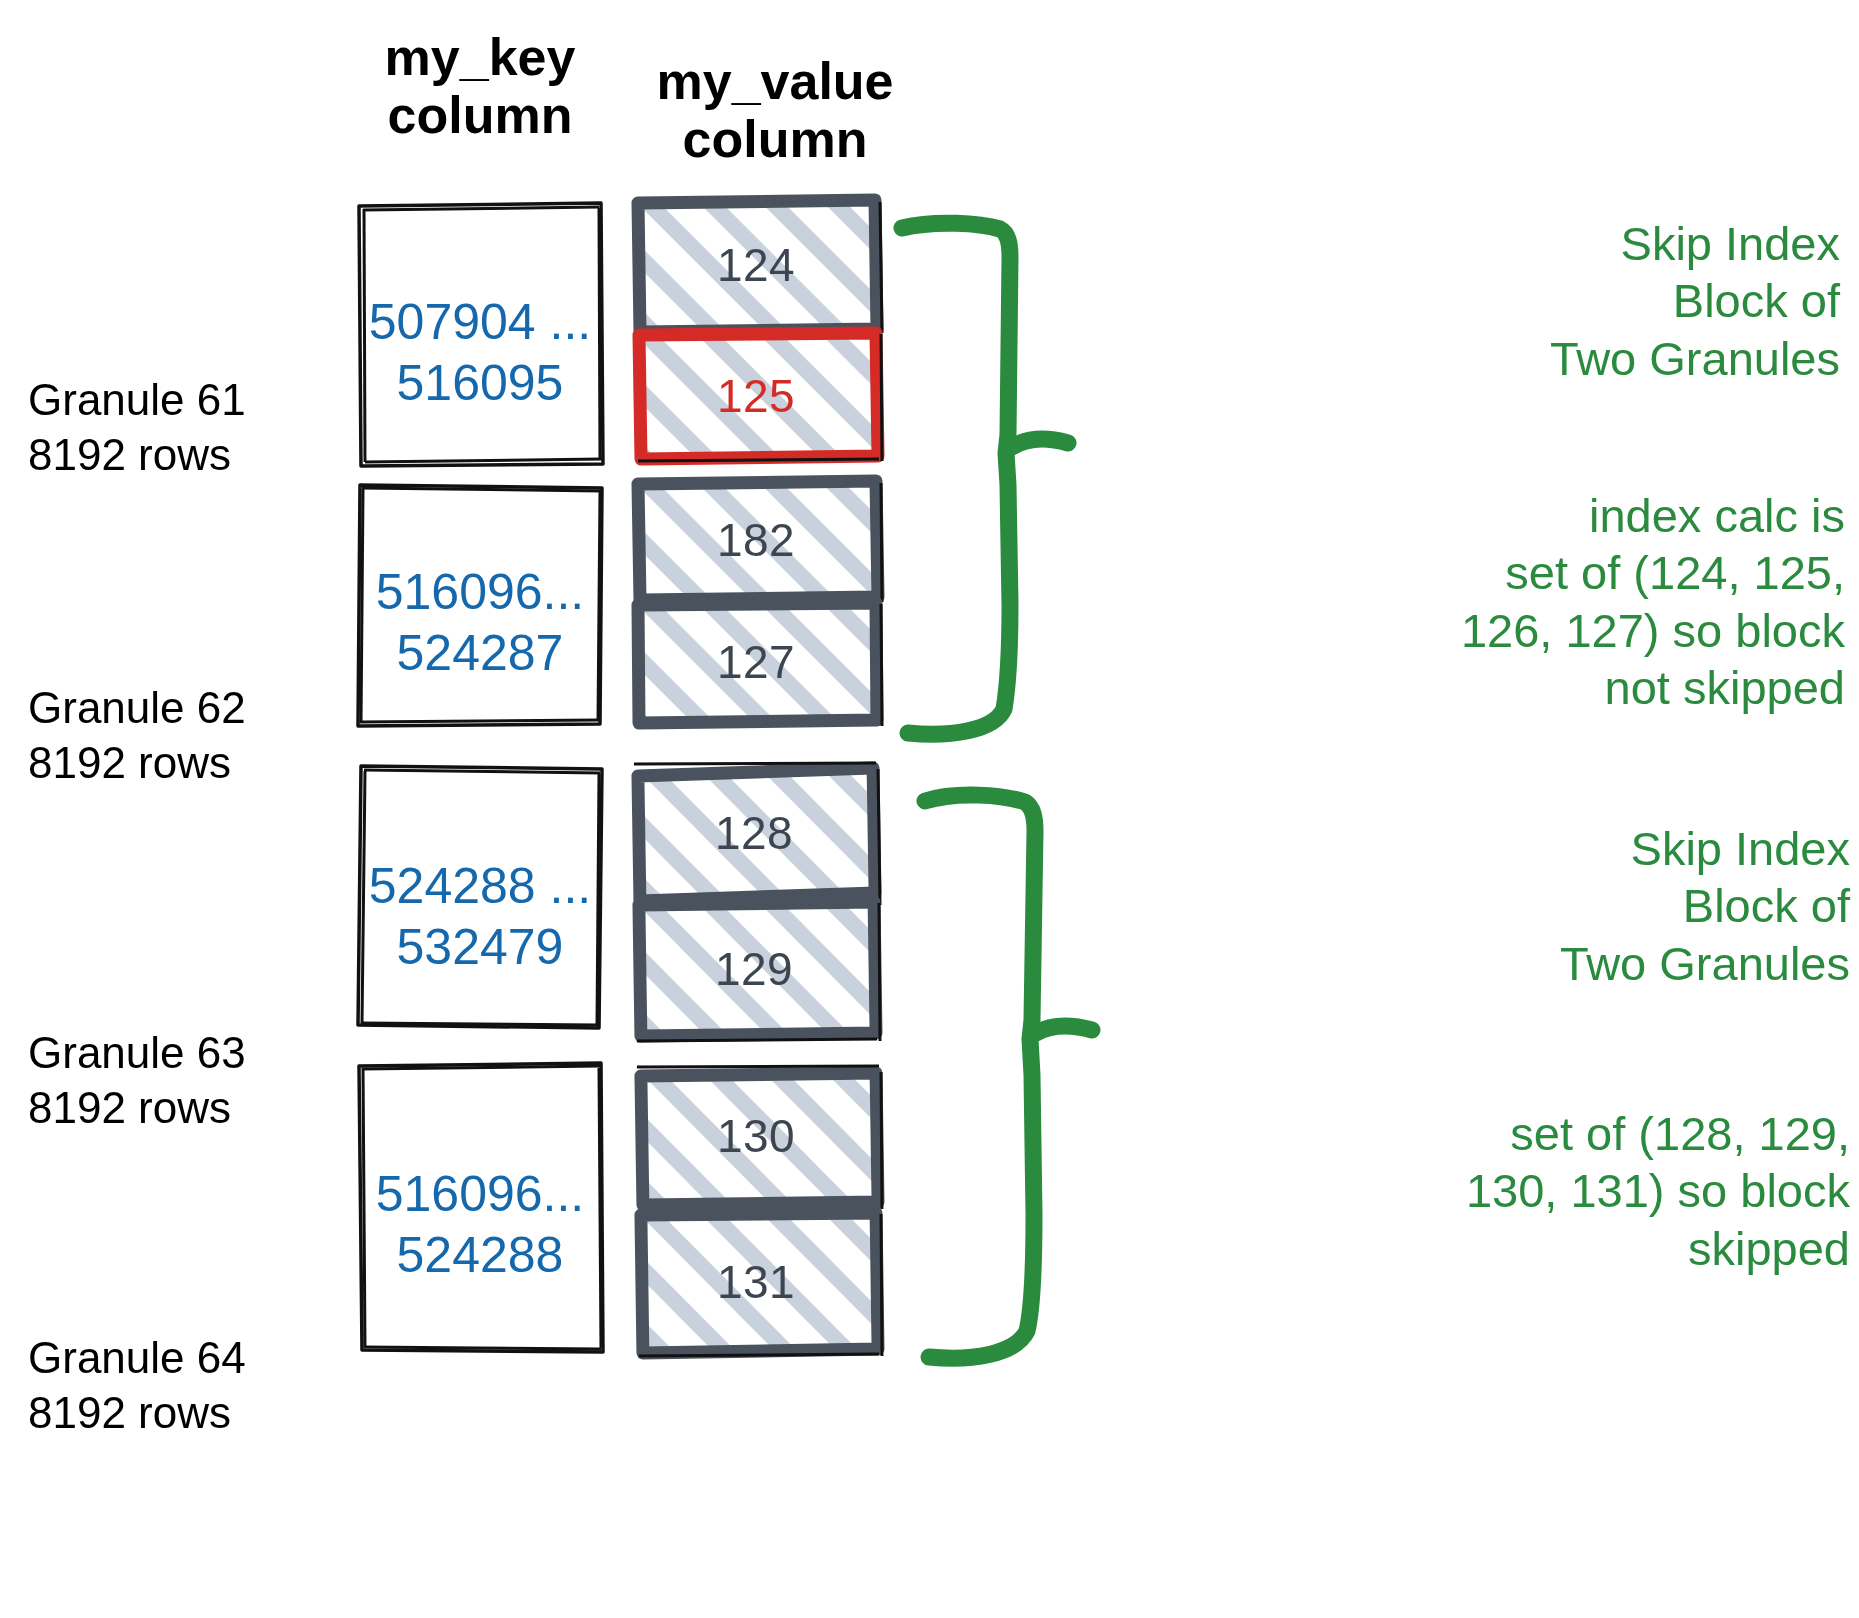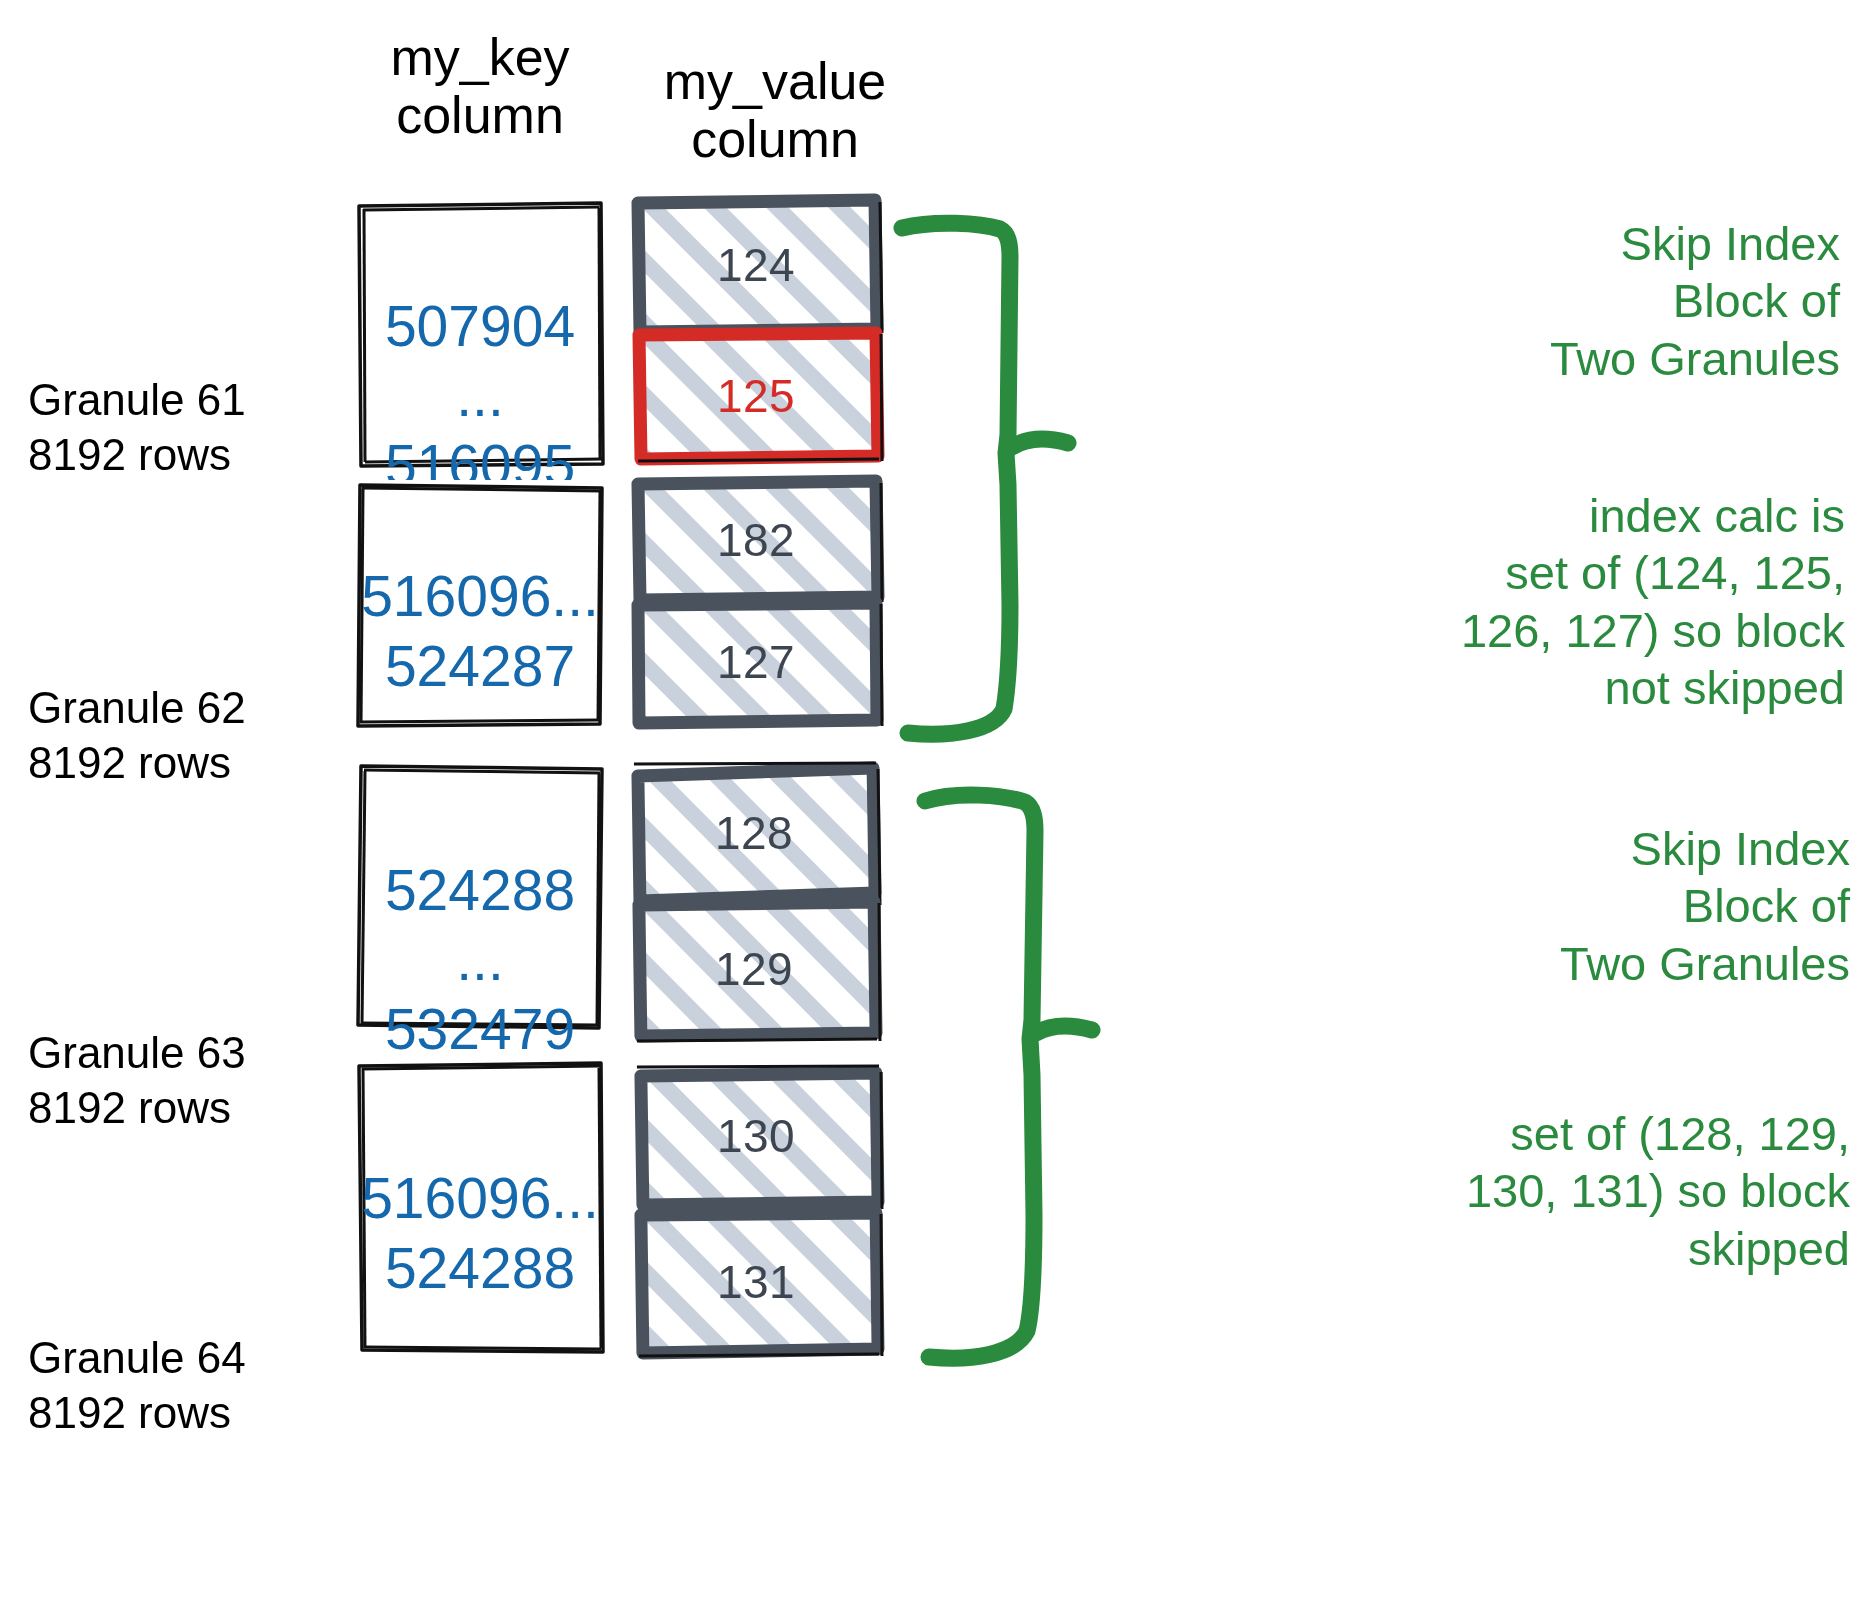--- a/index.html
+++ b/index.html
@@ -14,21 +14,21 @@
   #stage { position:absolute; left:0; top:0; width:1859px; height:1618px; }
 
   
   .col-header {
     position:absolute;
     text-align:center;
     font-size:52px;
     line-height:1.12;
     color:#000000;
     white-space:pre-line;
-    font-weight:400;
+    font-weight:700;
   }
   #hdr-key   { left:330px; top:28px;  width:300px; }
   #hdr-value { left:625px; top:28px;  width:300px;margin-top:24px; }
 
   
   .granule-label {
     position:absolute;
     left:28px;
     width:300px;
     font-size:44px;
@@ -46,21 +46,21 @@
     width:250px;
     background:#ffffff;
   }
   .key-cell .sketch { position:absolute; left:0; top:0; width:100%; height:100%; overflow:visible; }
   .key-cell .ktext {
     position:absolute;
     left:0; right:0;
     bottom:auto;
     text-align:center;
     color:#1668ac;
-    font-size:57px;
+    font-size:50px;
     line-height:1.22;
     white-space:pre-line;
   }
   .val-cell  { position:absolute; left:0; width:252px; }
   .val-cell .box { position:absolute; left:0; top:0; width:100%; height:100%; overflow:visible; }
   .val-cell .vtext {
     position:absolute; left:0; right:0; top:50%;
     transform:translateY(-52%);
     text-align:center;
     font-size:46px;

